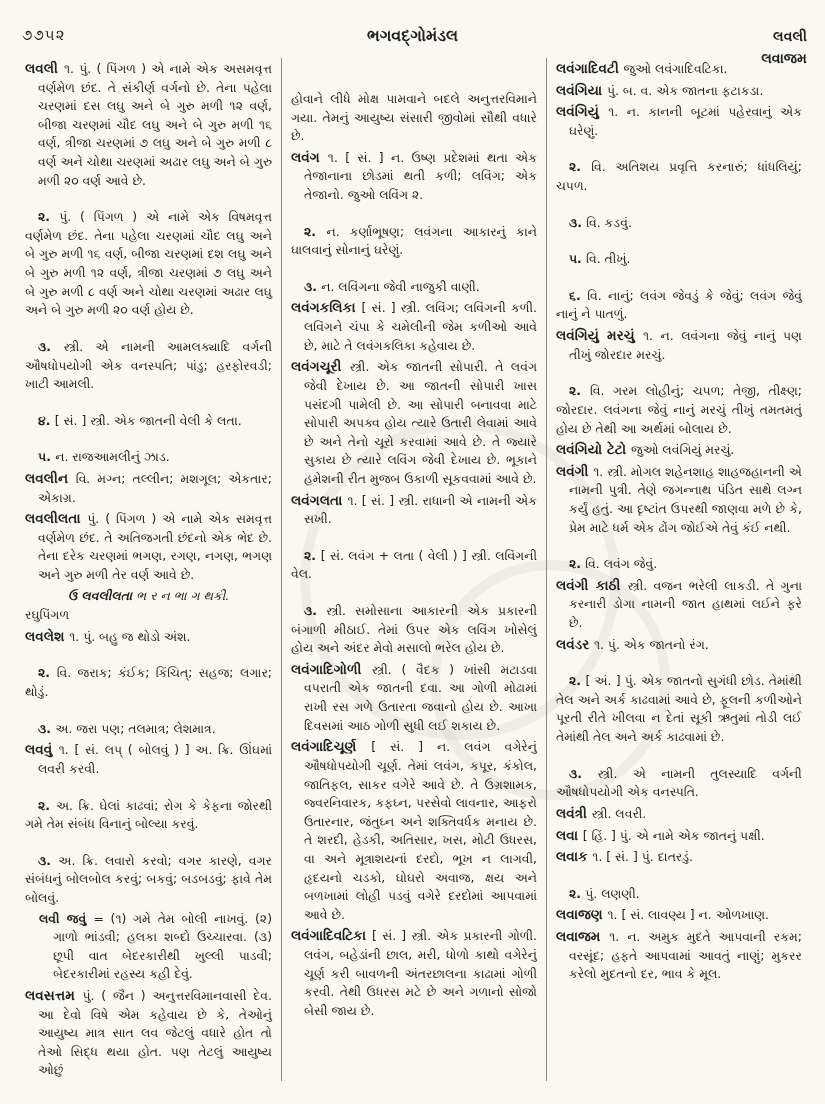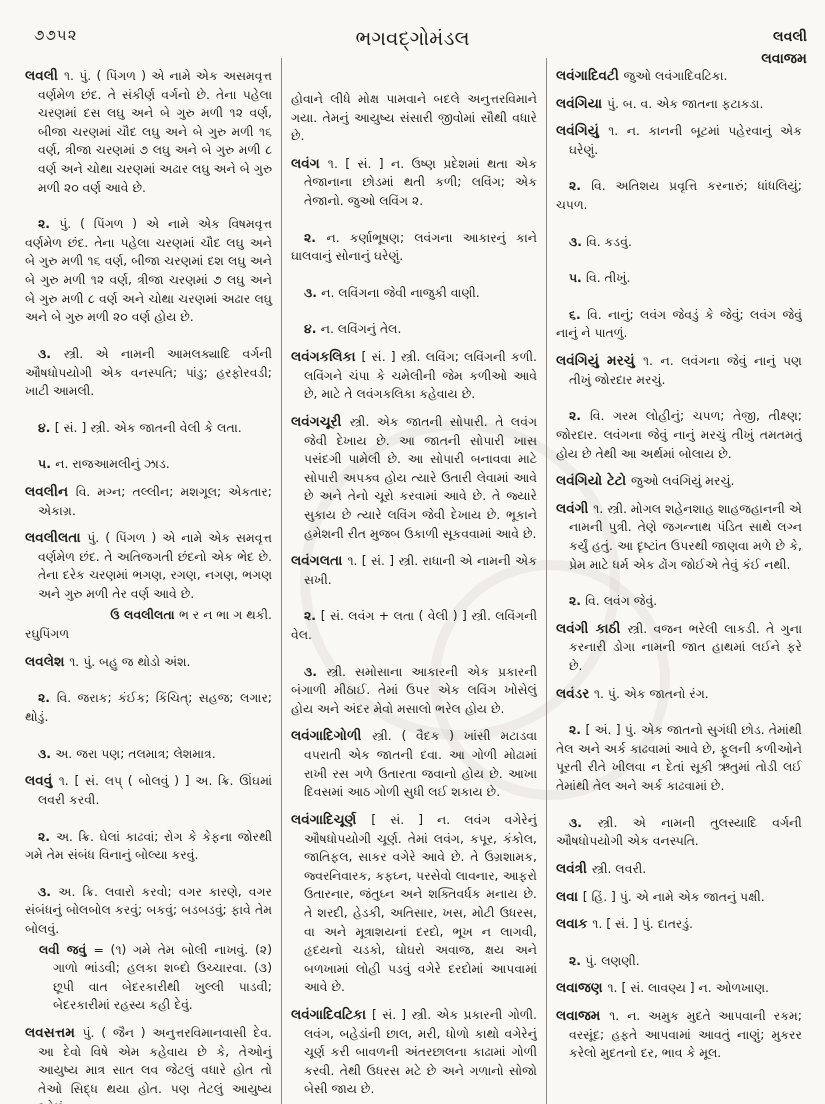--- a/index.html
+++ b/index.html
@@ -22,29 +22,29 @@
     border:10px solid rgba(190,185,175,0.18);
     border-radius:50%;
     pointer-events:none;
   }
   .wm1{width:300px;height:300px;left:300px;top:420px;}
   .wm2{width:220px;height:220px;left:430px;top:560px;}
   .header{
     position:relative;
     display:flex;
     align-items:flex-start;
-    padding:26px 18px 0 34px;
+    padding:26px 18px 0 22px;
     height:52px;
     box-sizing:border-box;
   }
   .page-number{font-size:15px;letter-spacing:1px;}
   .head-title{
     position:absolute;left:0;right:0;top:26px;
     text-align:center;
-    font-weight:normal;font-size:20px;
+    font-weight:bold;font-size:16px;
   }
   .guide-words{
     margin-left:auto;
     text-align:right;
     font-weight:bold;font-size:14px;
     line-height:1.55;
   }
   .columns{
     position:relative;
     display:flex;
@@ -53,28 +53,28 @@
   }
   .column{
     width:33.33%;
     box-sizing:border-box;
     padding:0 9px 0 9px;
     font-size:12.4px;
     line-height:1.5;
   }
   .column + .column{border-left:1px solid #8e8a82;}
   .para{margin:0 0 1px 0;text-align:justify;}
-  .para.entry{margin-top:7px;padding-left:13px;text-indent:-13px;}
+  .para.entry{padding-left:13px;text-indent:-13px;}
   .para.entry .hw{font-weight:bold;font-size:13.6px;}
   .para.sense{text-indent:13px;margin-top:18px;}
   .para.sense .hw{font-weight:bold;}
   .para.cont{text-indent:0;margin-top:32px;}
   .para.idiom{margin-top:2px;padding-left:28px;text-indent:-14px;}
   .para.idiom .hw{font-weight:bold;}
-  .para.verse-center{text-align:right;margin-top:2px;}
+  .para.verse-center{text-align:center;margin-top:2px;font-style:italic;}
   .para.verse-center .hw{font-weight:bold;}
   .para.sig-right{text-align:left;padding-right:4px;}
 </style>
 </head>
 <body>
 
 <div class="page">
   <div class="watermark wm1"></div>
   <div class="watermark wm2"></div>
 
@@ -105,21 +105,20 @@
         <p class="para sense"><span class="hw">૨. </span>અ. ક્રિ. ઘેલાં કાઢવાં; રોગ કે કેફના જોરથી ગમે તેમ સંબંધ વિનાનું બોલ્યા કરવું.</p>
         <p class="para sense"><span class="hw">૩. </span>અ. ક્રિ. લવારો કરવો; વગર કારણે, વગર સંબંધનું બોલબોલ કરવું; બકવું; બડબડવું; ફાવે તેમ બોલવું.</p>
         <p class="para idiom"><span class="hw">લવી જવું </span>= (૧) ગમે તેમ બોલી નાખવું. (૨) ગાળો ભાંડવી; હલકા શબ્દો ઉચ્ચારવા. (૩) છૂપી વાત બેદરકારીથી ખુલ્લી પાડવી; બેદરકારીમાં રહસ્ય કહી દેવું.</p>
         <p class="para entry"><span class="hw">લવસત્તમ </span>પું. ( જૈન ) અનુત્તરવિમાનવાસી દેવ. આ દેવો વિષે એમ કહેવાય છે કે, તેઓનું આયુષ્ય માત્ર સાત લવ જેટલું વધારે હોત તો તેઓ સિદ્ધ થયા હોત. પણ તેટલું આયુષ્ય ઓછું</p>
       </div>
     <div class="column">
         <p class="para cont">હોવાને લીધે મોક્ષ પામવાને બદલે અનુત્તરવિમાને ગયા. તેમનું આયુષ્ય સંસારી જીવોમાં સૌથી વધારે છે.</p>
         <p class="para entry"><span class="hw">લવંગ </span>૧. [ સં. ] ન. ઉષ્ણ પ્રદેશમાં થતા એક તેજાનાના છોડમાં થતી કળી; લવિંગ; એક તેજાનો. જુઓ લવિંગ ૨.</p>
         <p class="para sense"><span class="hw">૨. </span>ન. કર્ણાભૂષણ; લવંગના આકારનું કાને ઘાલવાનું સોનાનું ઘરેણું.</p>
         <p class="para sense"><span class="hw">૩. </span>ન. લવિંગના જેવી નાજુકી વાણી.</p>
-        <p class="para sense"><span class="hw">૪. </span>ન. લવિંગનું તેલ.</p>
         <p class="para entry"><span class="hw">લવંગકલિકા </span>[ સં. ] સ્ત્રી. લવિંગ; લવિંગની કળી. લવિંગને ચંપા કે ચમેલીની જેમ કળીઓ આવે છે, માટે તે લવંગકલિકા કહેવાય છે.</p>
         <p class="para entry"><span class="hw">લવંગચૂરી </span>સ્ત્રી. એક જાતની સોપારી. તે લવંગ જેવી દેખાય છે. આ જાતની સોપારી ખાસ પસંદગી પામેલી છે. આ સોપારી બનાવવા માટે સોપારી અપક્વ હોય ત્યારે ઉતારી લેવામાં આવે છે અને તેનો ચૂરો કરવામાં આવે છે. તે જ્યારે સુકાય છે ત્યારે લવિંગ જેવી દેખાય છે. ભૂકાને હમેશની રીત મુજબ ઉકાળી સૂકવવામાં આવે છે.</p>
         <p class="para entry"><span class="hw">લવંગલતા </span>૧. [ સં. ] સ્ત્રી. રાધાની એ નામની એક સખી.</p>
         <p class="para sense"><span class="hw">૨. </span>[ સં. લવંગ + લતા ( વેલી ) ] સ્ત્રી. લવિંગની વેલ.</p>
         <p class="para sense"><span class="hw">૩. </span>સ્ત્રી. સમોસાના આકારની એક પ્રકારની બંગાળી મીઠાઈ. તેમાં ઉપર એક લવિંગ ખોસેલું હોય અને અંદર મેવો મસાલો ભરેલ હોય છે.</p>
         <p class="para entry"><span class="hw">લવંગાદિગોળી </span>સ્ત્રી. ( વૈદક ) ખાંસી મટાડવા વપરાતી એક જાતની દવા. આ ગોળી મોઢામાં રાખી રસ ગળે ઉતારતા જવાનો હોય છે. આખા દિવસમાં આઠ ગોળી સુધી લઈ શકાય છે.</p>
         <p class="para entry"><span class="hw">લવંગાદિચૂર્ણ </span>[ સં. ] ન. લવંગ વગેરેનું ઔષધોપયોગી ચૂર્ણ. તેમાં લવંગ, કપૂર, કંકોલ, જાતિફલ, સાકર વગેરે આવે છે. તે ઉગ્રશામક, જ્વરનિવારક, કફઘ્ન, પરસેવો લાવનાર, આફરો ઉતારનાર, જંતુઘ્ન અને શક્તિવર્ધક મનાય છે. તે શરદી, હેડકી, અતિસાર, ખસ, મોટી ઉધરસ, વા અને મૂત્રાશયનાં દરદો, ભૂખ ન લાગવી, હૃદયનો ચડકો, ઘોઘરો અવાજ, ક્ષય અને બળખામાં લોહી પડવું વગેરે દરદોમાં આપવામાં આવે છે.</p>
         <p class="para entry"><span class="hw">લવંગાદિવટિકા </span>[ સં. ] સ્ત્રી. એક પ્રકારની ગોળી. લવંગ, બહેડાંની છાલ, મરી, ધોળો કાથો વગેરેનું ચૂર્ણ કરી બાવળની અંતરછાલના કાઢામાં ગોળી કરવી. તેથી ઉધરસ મટે છે અને ગળાનો સોજો બેસી જાય છે.</p>
       </div>
     <div class="column">

